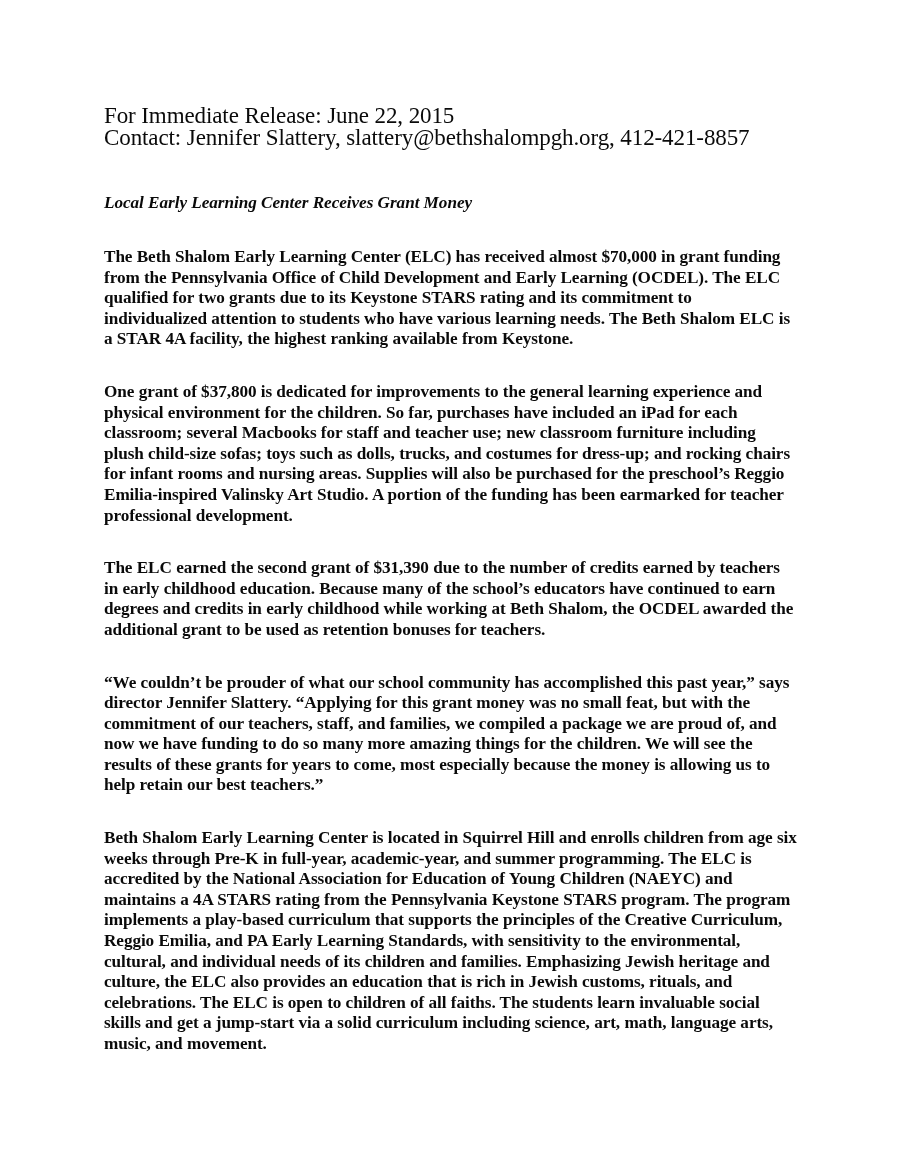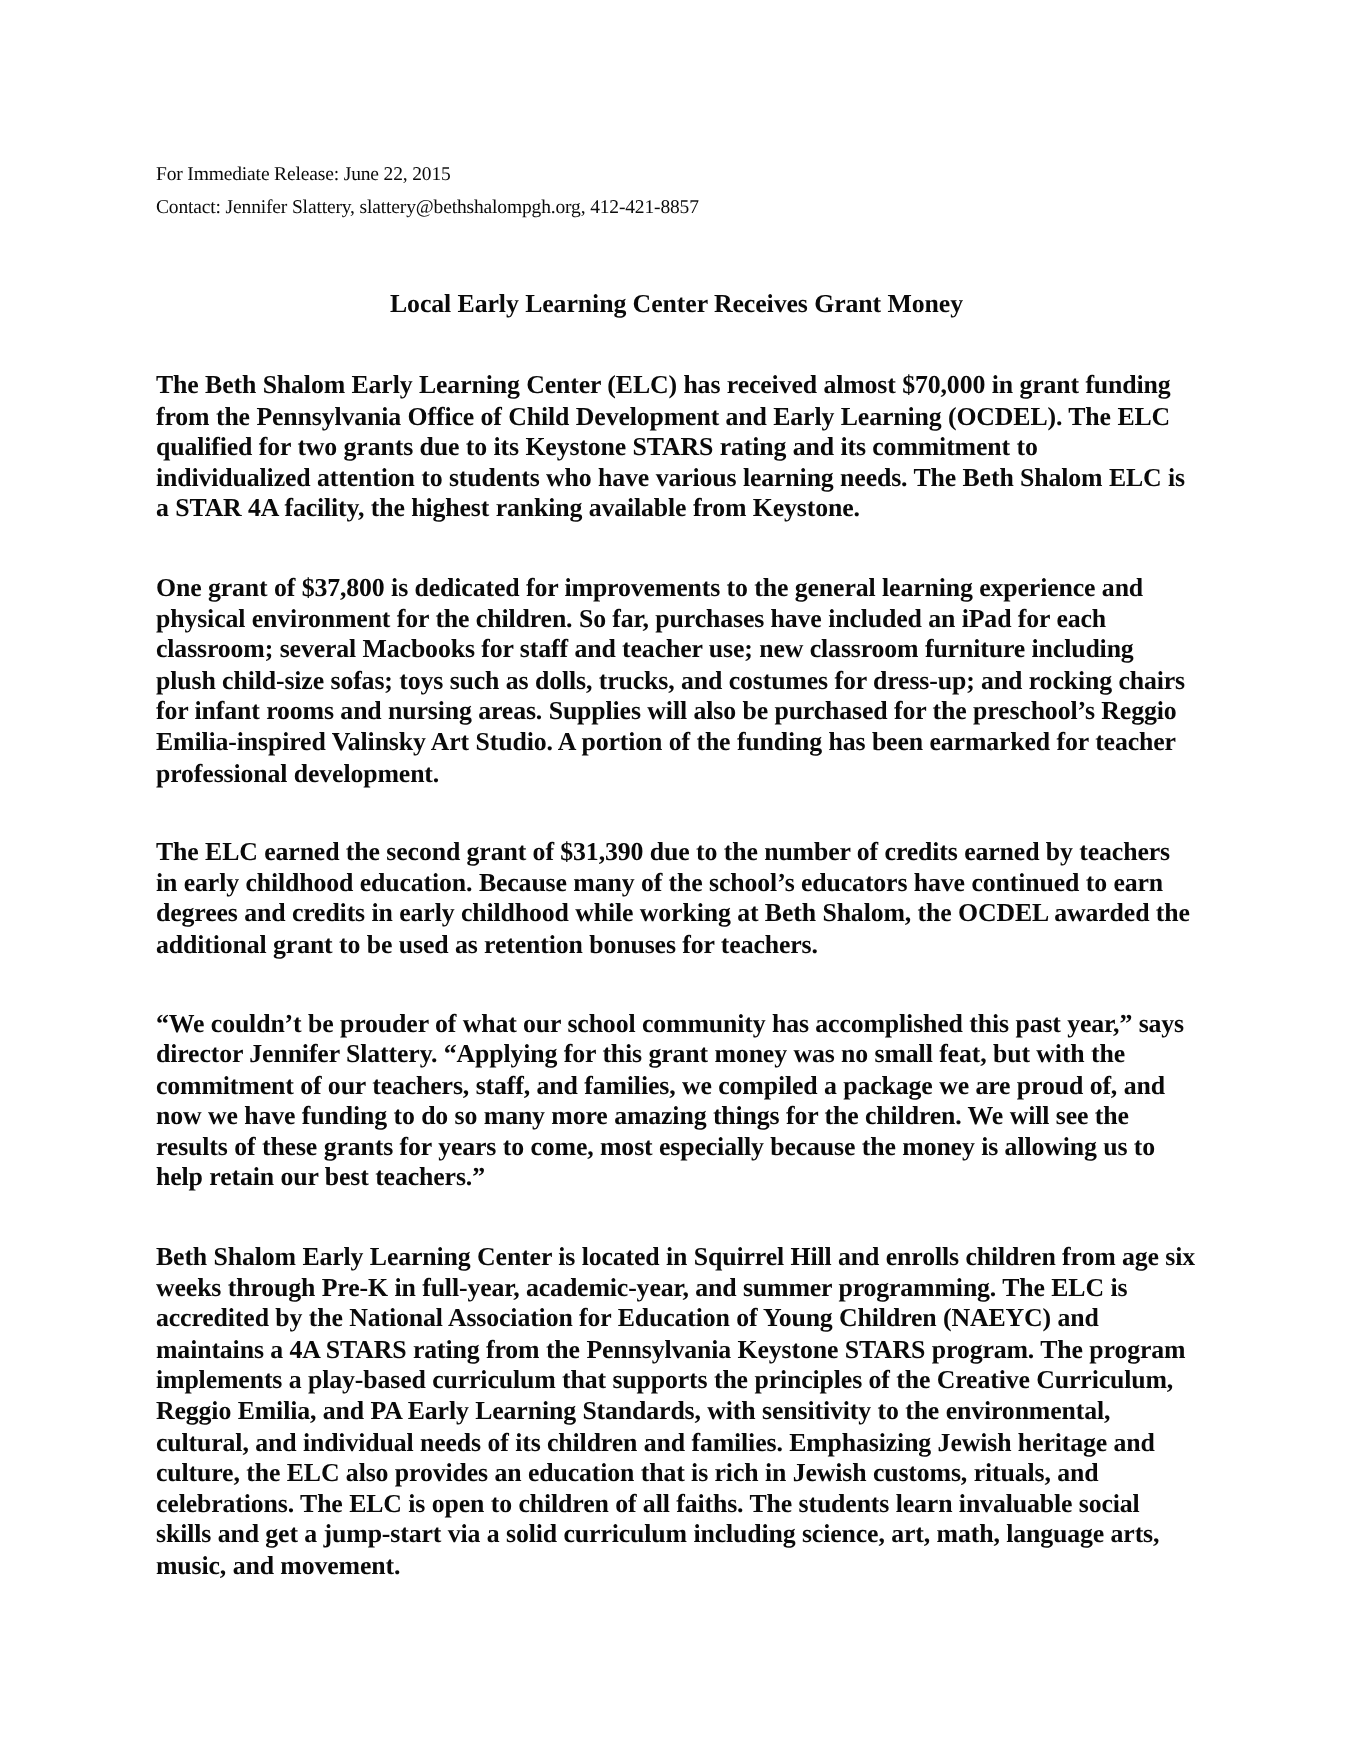--- a/index.html
+++ b/index.html
@@ -25,35 +25,35 @@
     background: #ffffff;
     overflow: hidden;
   }
   .content {
     position: absolute;
     left: 104px;
     top: 105px;
     width: 694px;
   }
   .release-header {
-    font-size: 13px;
+    font-size: 23px;
     line-height: 21.5px;
     letter-spacing: -0.1px;
   }
   .release-header div {
     white-space: nowrap;
   }
   .doc-title {
-    text-align: center;
     font-weight: bold;
     font-size: 17.2px;
     line-height: 21px;
     margin-top: 44px;
     margin-bottom: 14px;
     letter-spacing: -0.05px;
+    font-style: italic;
   }
   .body-par {
     font-size: 17.2px;
     line-height: 20.6px;
     margin: 0;
     text-align: left;
     letter-spacing: -0.08px;
     word-spacing: 0.1px;
     font-weight: bold;
   }

